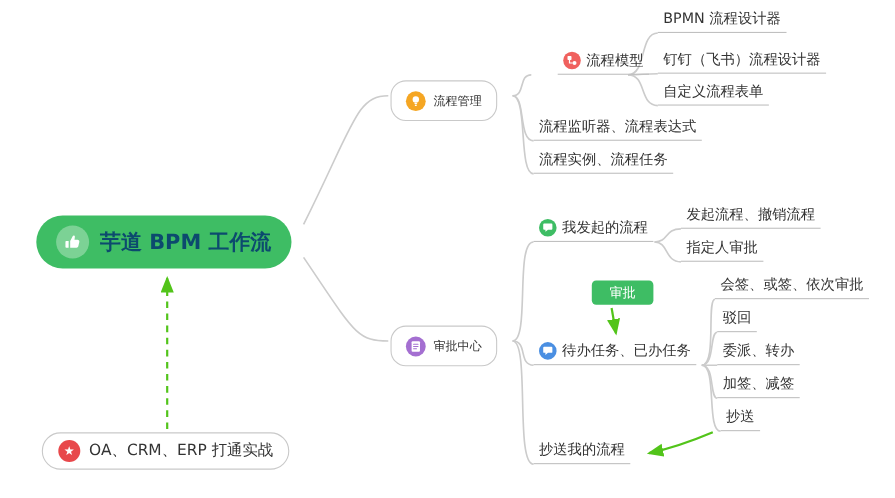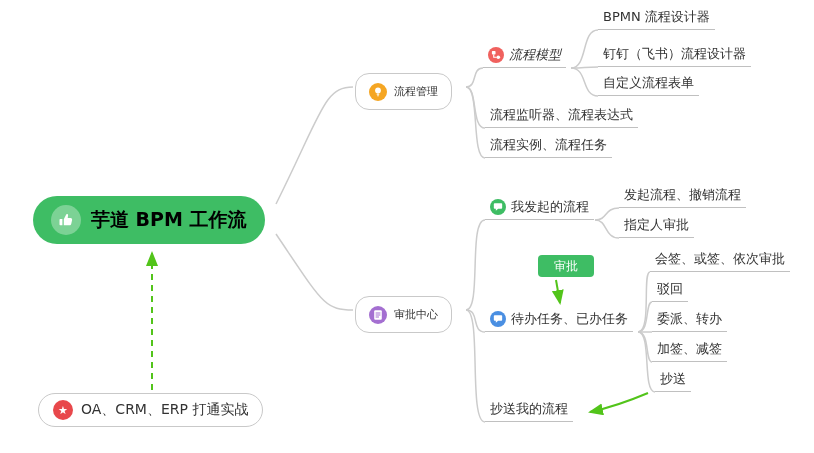--- a/index.html
+++ b/index.html
@@ -6,21 +6,21 @@
   .canvas{
     position:relative;width:814px;height:453px;background:#ffffff;overflow:hidden;
     font-family:"DejaVu Sans","Liberation Sans",sans-serif;color:#333;
   }
   .wires{position:absolute;left:0;top:0;pointer-events:none;}
 
   
   .root-node{
     position:absolute;left:33px;top:196px;height:48px;box-sizing:border-box;
     display:flex;align-items:center;gap:10px;padding:0 18px;
-    background:#3ebd64;color:#000000;border-radius:24px;
+    background:#3ebd64;color:#0c4a6e;border-radius:24px;
     font-size:19px;font-weight:bold;white-space:nowrap;
   }
   .root-ic{width:30px;height:30px;border-radius:50%;background:rgba(255,255,255,.32);
     display:inline-flex;align-items:center;justify-content:center;flex:0 0 auto;}
 
   
   .topic-box{
     position:absolute;height:37px;box-sizing:border-box;
     display:flex;align-items:center;gap:7px;padding:0 13px;
     background:#fff;border:1px solid #c9c9c9;border-radius:14px;
@@ -111,21 +111,21 @@
     <span class="icon-circle ic-18 ic-orange">
       <svg width="12" height="12" viewBox="0 0 12 12">
           <circle cx="6" cy="4.4" r="2.9" fill="#fff"></circle>
           <rect x="4.7" y="7.6" width="2.6" height="1.2" rx="0.6" fill="#fff"></rect>
           <rect x="5.1" y="9.3" width="1.8" height="1" rx="0.5" fill="#fff"></rect>
         </svg>
     </span>
     <span>流程管理</span>
   </div>
 
-  <div class="leaf with-icon" style="left:483px;top:44px;font-style:italic;">
+  <div class="leaf with-icon" style="left:507px;top:44px;">
     <span class="icon-circle ic-16 ic-red">
       <svg width="10" height="10" viewBox="0 0 11 11">
           <rect x="1" y="1" width="4" height="4" rx="0.8" fill="#fff"></rect>
           <rect x="6" y="6" width="4" height="4" rx="2" fill="#fff"></rect>
           <path d="M3 5v3h3" stroke="#fff" stroke-width="1.2" fill="none"></path>
         </svg>
     </span>
 
     <span>流程模型</span>
   </div>

